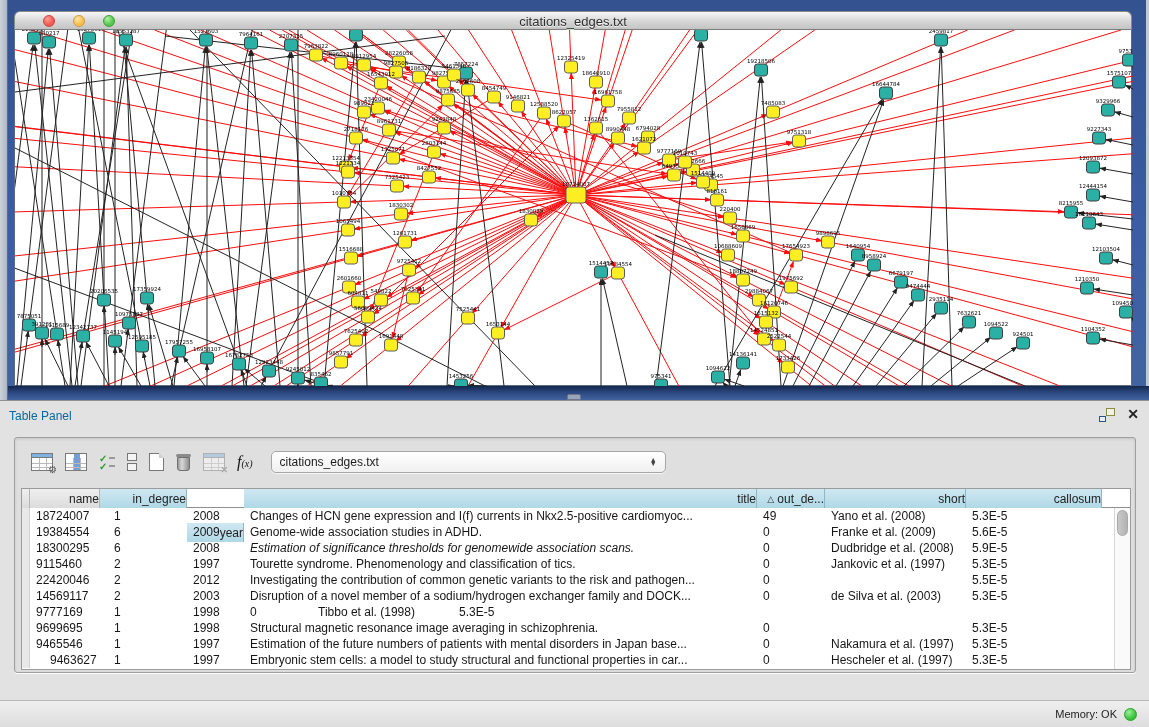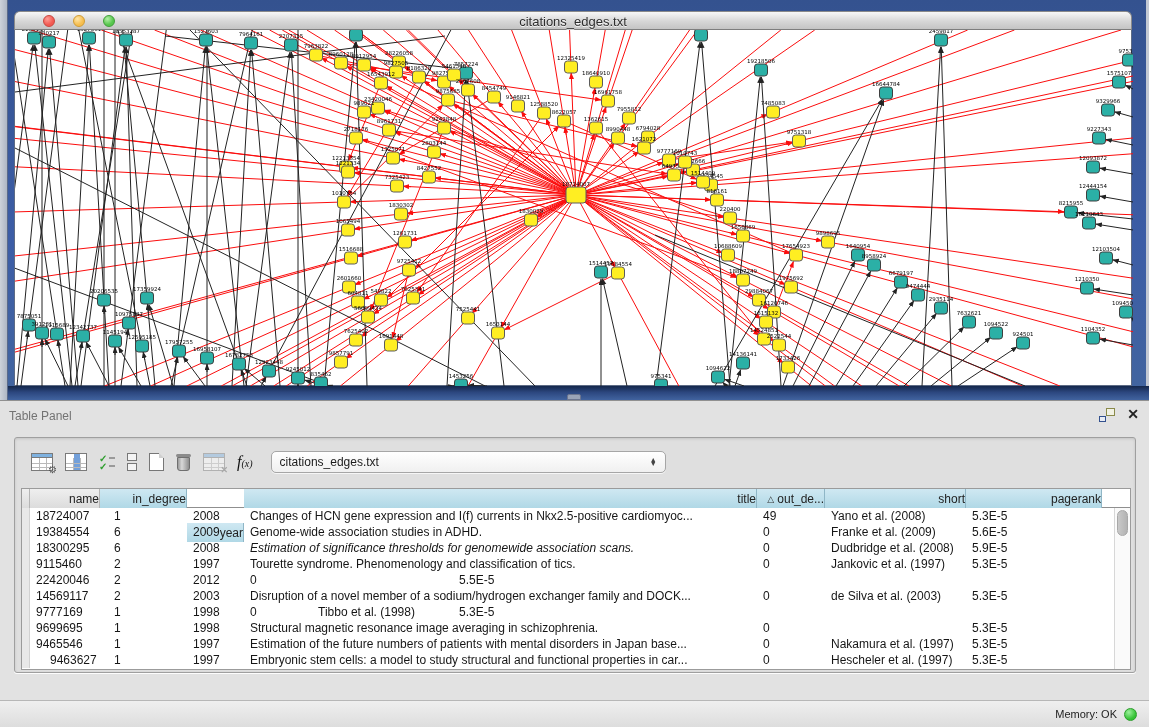--- a/index.html
+++ b/index.html
@@ -28,21 +28,21 @@
   .graph-canvas svg { display:block; width:1118px; height:356px; }
   .bottom-band { position:absolute; left:8px; right:0; top:386px; height:14px;
     background:linear-gradient(#14274b,#2c477f 45%,#41639f); }
   .resize-notch { position:absolute; left:567px; top:394px; width:14px; height:6px;
     background:#9aa4b8; border-radius:2px 2px 0 0; border:1px solid #6b7librar0; border:1px solid #6b7590; }
 
   
   .table-panel { position:absolute; left:0; top:400px; width:1149px; height:300px;
     background:#e2e2e2; border-top:1px solid #909090; }
   .panel-header { position:absolute; left:0; top:0; right:0; height:34px; }
-  .panel-title { position:absolute; left:9px; top:8px; font-size:12px; color:#737373; }
+  .panel-title { position:absolute; left:9px; top:8px; font-size:12px; color:#0369a1; }
   .panel-float { position:absolute; right:34px; top:7px; width:16px; height:14px; cursor:pointer; }
   .panel-float .sq1 { position:absolute; right:0; top:0; width:9px; height:8px; border:1px solid #8a8a4a; background:#f2f2e4; }
   .panel-float .sq2 { position:absolute; left:0; bottom:0; width:7px; height:6px; border:1px solid #33518e; background:#e8ecf4; }
   .panel-close { position:absolute; right:10px; top:5px; font-size:14px; font-weight:bold; color:#222; cursor:pointer; }
 
   .panel-box { position:absolute; left:14px; top:36px; width:1122px; height:236px;
     background:#dfdfdf; border:1px solid #9f9f9f; border-radius:3px;
     box-shadow:inset 0 1px 3px rgba(0,0,0,.12), 0 1px 0 #fdfdfd; }
 
   .toolbar { position:absolute; left:0; top:0; right:0; height:48px; display:flex; align-items:center; padding-left:16px; }
@@ -1014,21 +1014,21 @@
             <span>title</span>
           </div>
           <div class="th" style="width: 68px;">
             <span class="sort-tri">△</span>
             <span>out_de...</span>
           </div>
           <div class="th" style="width: 141px;">
             <span>short</span>
           </div>
           <div class="th" style="width: 136px;">
-            <span>pagerank</span>
+            <span>callosum</span>
           </div>
         </div>
       <div class="tbody">
           <div class="tr">
             <div class="td gutter-cell"></div>
             <div class="td" style="width: 70px; padding-left: 6px;">18724007</div>
             <div class="td" style="width: 87px; padding-left: 14px;">1</div>
             <div class="td" style="width: 57px; padding-left: 6px;">2008</div>
             <div class="td" style="width: 513px; padding-left: 6px;">Changes of HCN gene expression and I(f) currents in Nkx2.5-positive cardiomyoc...</div>
             <div class="td" style="width: 68px; padding-left: 6px;">49</div>
@@ -1063,20 +1063,21 @@
             <div class="td" style="width: 513px; padding-left: 6px;">Tourette syndrome. Phenomenology and classification of tics.</div>
             <div class="td" style="width: 68px; padding-left: 6px;">0</div>
             <div class="td" style="width: 141px; padding-left: 6px;">Jankovic et al. (1997)</div>
             <div class="td" style="width: 136px; padding-left: 6px;">5.3E-5</div>
           </div>
           <div class="tr">
             <div class="td gutter-cell"></div>
             <div class="td" style="width: 70px; padding-left: 6px;">22420046</div>
             <div class="td" style="width: 87px; padding-left: 14px;">2</div>
             <div class="td" style="width: 57px; padding-left: 6px;">2012</div>
+            <div class="td" style="width: 513px; padding-left: 6px;">Investigating the contribution of common genetic variants to the risk and pathogen...</div>
             <div class="td" style="width: 68px; padding-left: 6px;">0</div>
             <div class="td" style="width: 141px; padding-left: 6px; margin-top: 24px;">Stergiakouli et al. (2012)</div>
             <div class="td" style="width: 136px; padding-left: 6px;">5.5E-5</div>
           </div>
           <div class="tr">
             <div class="td gutter-cell"></div>
             <div class="td" style="width: 70px; padding-left: 6px;">14569117</div>
             <div class="td" style="width: 87px; padding-left: 14px;">2</div>
             <div class="td" style="width: 57px; padding-left: 6px;">2003</div>
             <div class="td" style="width: 513px; padding-left: 6px;">Disruption of a novel member of a sodium/hydrogen exchanger family and DOCK...</div>

